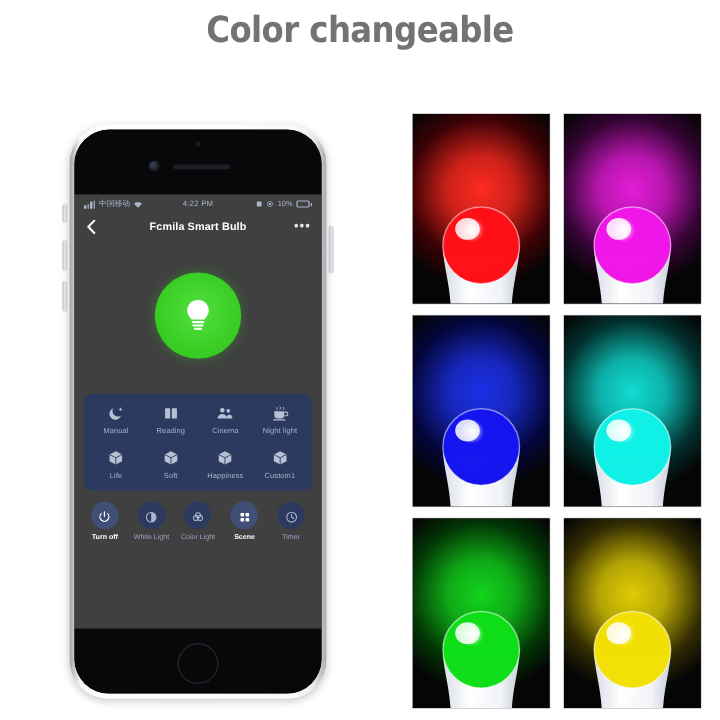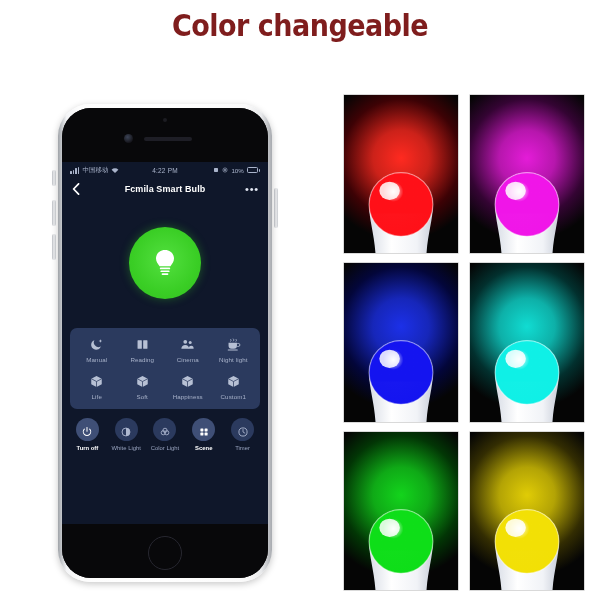--- a/index.html
+++ b/index.html
@@ -13,21 +13,21 @@
 
   
   .page-title {
     position: absolute;
     left: 0; top: 8px; width: 600px;
     text-align: center;
     font-family: "DejaVu Sans Condensed", "Liberation Sans Narrow", "Liberation Sans", sans-serif;
     font-size: 30px;
     font-weight: 700;
     letter-spacing: -0.5px;
-    color: #7f1d1d;
+    color: #737373;
   }
 
   
   .phone-wrap { position: absolute; left: 46px; top: 104px; width: 238px; height: 478px; }
   .phone-body {
     position: absolute; left: 12px; top: 0;
     width: 214px; height: 478px;
     border-radius: 32px;
     background: linear-gradient(90deg,#9fa3a8 0%, #f4f5f7 4%, #fdfdfd 10%, #ffffff 50%, #fafafa 88%, #e9eaec 95%, #a8abb0 100%);
     box-shadow: 0 2px 7px rgba(0,0,0,0.22);
@@ -54,21 +54,21 @@
   }
   .sensor-dot { position: absolute; left: 50%; top: 10px; width: 4px; height: 4px; margin-left: -2px;
     border-radius: 50%; background: #1c1c22; }
   .front-cam { position: absolute; left: 62px; top: 26px; width: 9px; height: 9px; border-radius: 50%;
     background: radial-gradient(circle at 40% 35%, #3b4356 0%, #16161c 70%); }
   .speaker { position: absolute; left: 82px; top: 29px; width: 48px; height: 3.5px; border-radius: 2px;
     background: #1e1e26; }
 
   .screen {
     position: absolute; left: 0; top: 54px; width: 206px; height: 362px;
-    background: #0f172a; color: #e6eaf2; overflow: hidden;
+    background: #404040; color: #e6eaf2; overflow: hidden;
   }
 
   .phone-bottom { position: absolute; left: 0; bottom: 0; width: 100%; height: 54px; background: #08080a; }
   .home-btn { position: absolute; left: 50%; top: 12px; margin-left: -17px; width: 34px; height: 34px;
     border-radius: 50%; border: 1.2px solid #272730; }
 
   
   .statusbar {
     height: 16px; display: flex; align-items: center;
     padding: 0 8px; font-size: 6.5px; color: #aab4cb; position: relative;

